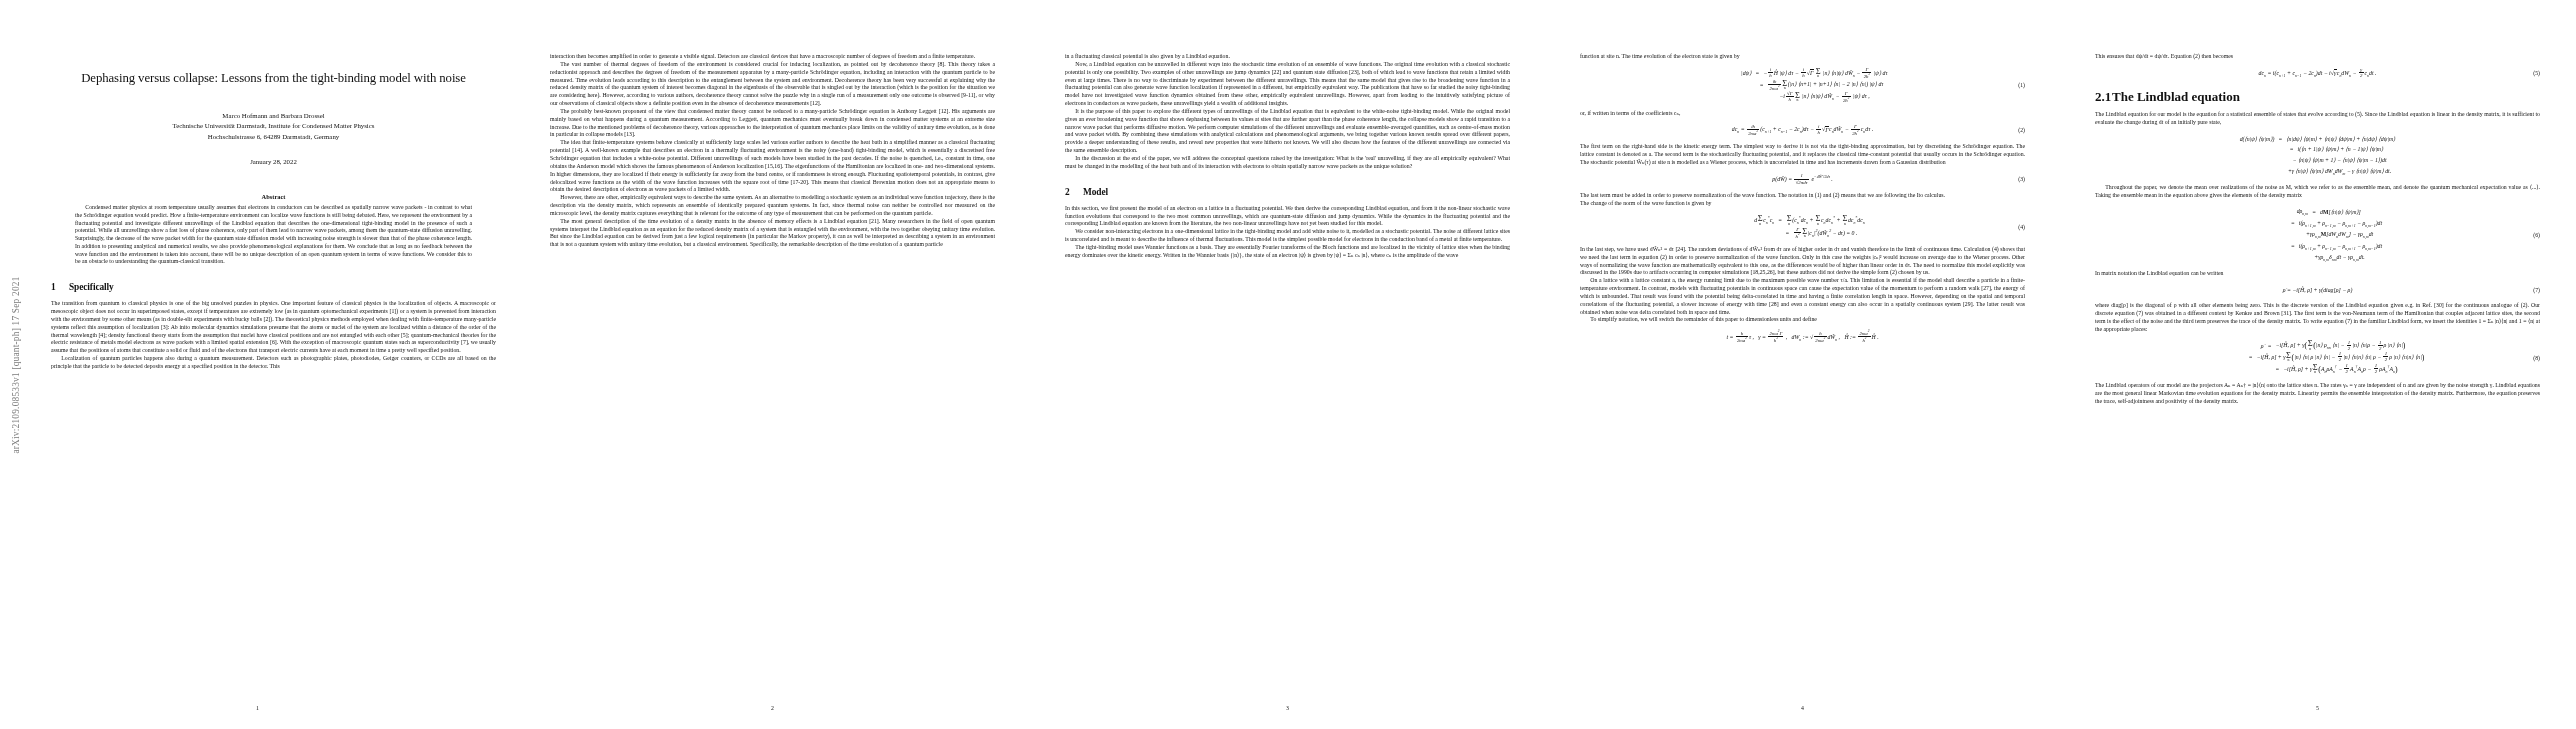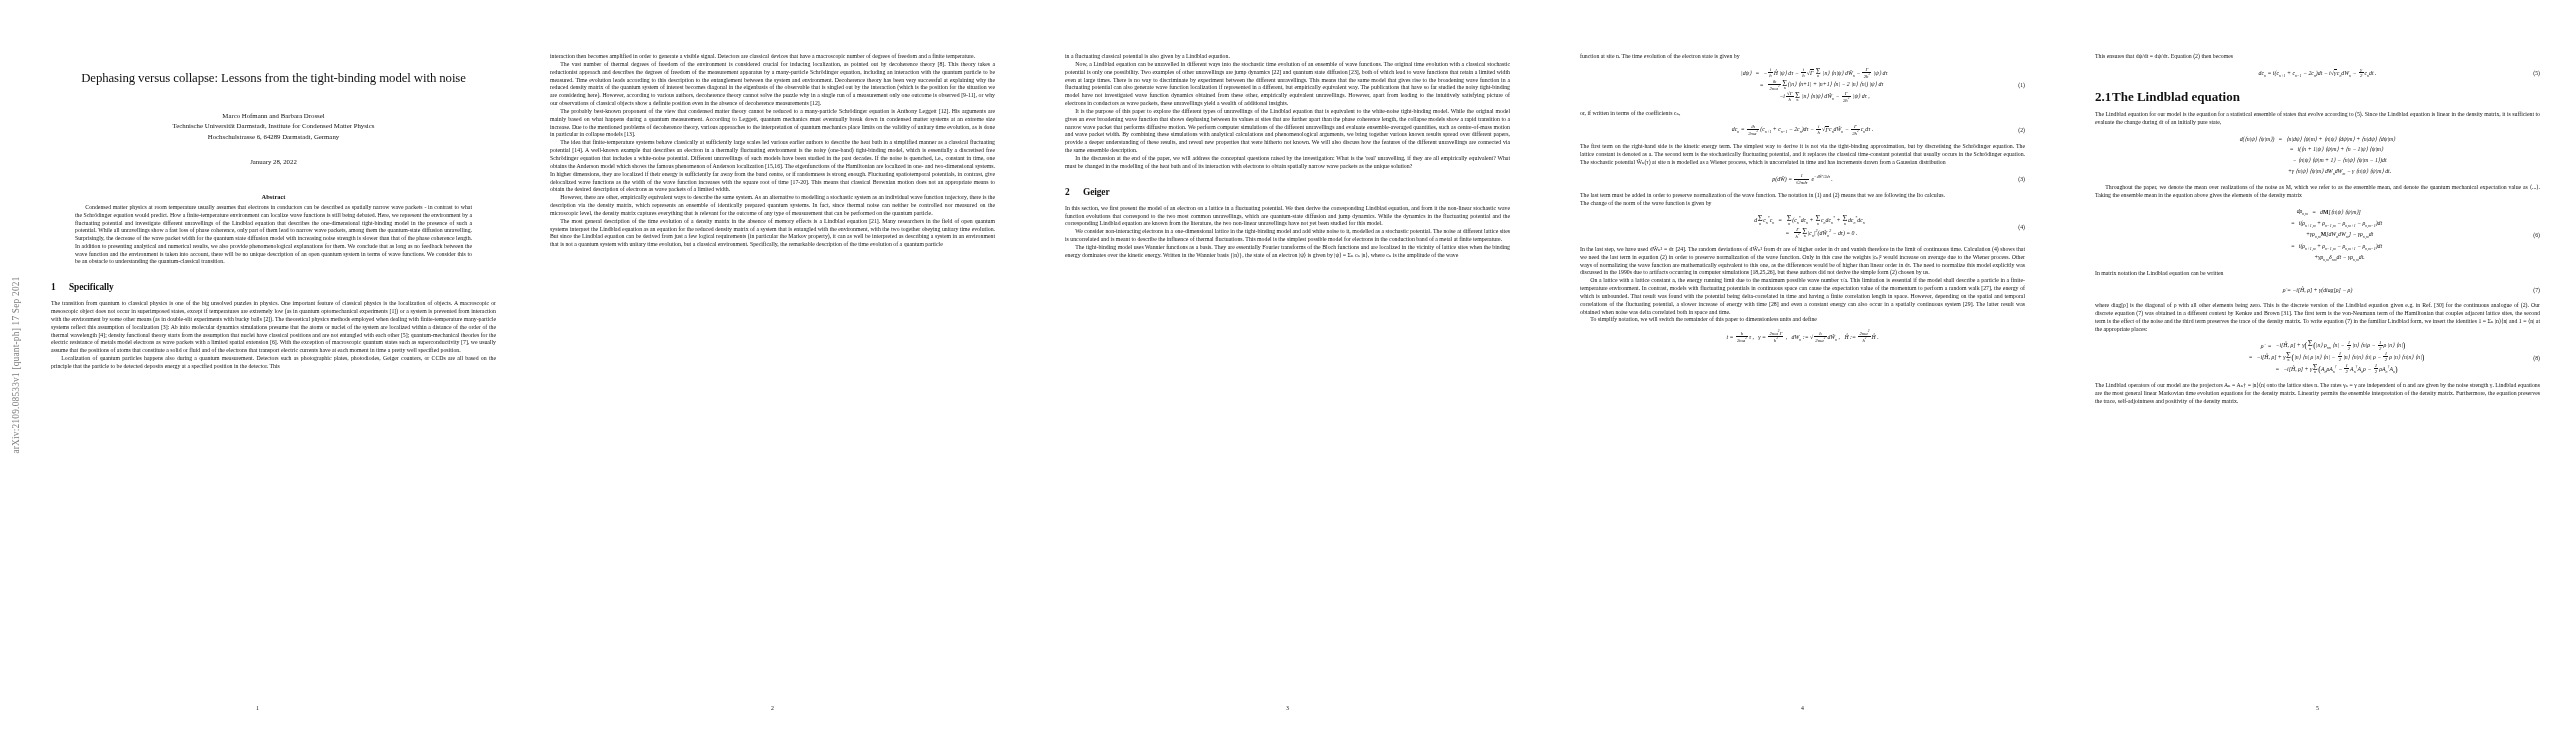--- a/index.html
+++ b/index.html
@@ -252,21 +252,21 @@
   </div>
 
   <div class="page">
     <div class="page-body">
       <p class="body cont">in a fluctuating classical potential is also given by a Lindblad equation.</p>
       <p class="body indent">Now, a Lindblad equation can be unravelled in different ways into the stochastic time evolution of an ensemble of wave functions. The original time evolution with a classical stochastic potential is only one possibility. Two examples of other unravellings are jump dynamics [22] and quantum state diffusion [23], both of which lead to wave functions that retain a limited width even at large times. There is no way to discriminate by experiment between the different unravellings. This means that the same model that gives rise to the broadening wave function in a fluctuating potential can also generate wave function localization if represented in a different, but empirically equivalent way. The publications that have so far studied the noisy tight-binding model have not investigated wave function dynamics obtained from these other, empirically equivalent unravellings. However, apart from leading to the intuitively satisfying picture of electrons in conductors as wave packets, these unravellings yield a wealth of additional insights.</p>
       <p class="body indent">It is the purpose of this paper to explore the different types of unravellings of the Lindblad equation that is equivalent to the white-noise tight-binding model. While the original model gives an ever broadening wave function that shows dephasing between its values at sites that are further apart than the phase coherence length, the collapse models show a rapid transition to a narrow wave packet that performs diffusive motion. We perform computer simulations of the different unravellings and evaluate ensemble-averaged quantities, such as centre-of-mass motion and wave packet width. By combining these simulations with analytical calculations and phenomenological arguments, we bring together various known results spread over different papers, provide a deeper understanding of these results, and reveal new properties that were hitherto not known. We will also discuss how the features of the different unravellings are connected via the same ensemble description.</p>
       <p class="body indent">In the discussion at the end of the paper, we will address the conceptual questions raised by the investigation: What is the 'real' unravelling, if they are all empirically equivalent? What must be changed in the modelling of the heat bath and of its interaction with electrons to obtain spatially narrow wave packets as the unique solution?</p>
 
       <div class="sec-head">
-        <span class="num">2</span><span>Geiger</span>
+        <span class="num">2</span><span>Model</span>
       </div>
 
       <p class="body cont">In this section, we first present the model of an electron on a lattice in a fluctuating potential. We then derive the corresponding Lindblad equation, and from it the non-linear stochastic wave function evolutions that correspond to the two most common unravellings, which are quantum-state diffusion and jump dynamics. While the dynamics in the fluctuating potential and the corresponding Lindblad equation are known from the literature, the two non-linear unravellings have not yet been studied for this model.</p>
       <p class="body indent">We consider non-interacting electrons in a one-dimensional lattice in the tight-binding model and add white noise to it, modelled as a stochastic potential. The noise at different lattice sites is uncorrelated and is meant to describe the influence of thermal fluctuations. This model is the simplest possible model for electrons in the conduction band of a metal at finite temperature.</p>
       <p class="body indent">The tight-binding model uses Wannier functions as a basis. They are essentially Fourier transforms of the Bloch functions and are localized in the vicinity of lattice sites when the binding energy dominates over the kinetic energy. Written in the Wannier basis {|n⟩}, the state of an electron |ψ⟩ is given by |ψ⟩ = Σₙ cₙ |n⟩, where cₙ is the amplitude of the wave</p>
     </div>
     <div class="page-number">3</div>
   </div>
 
   <div class="page">

